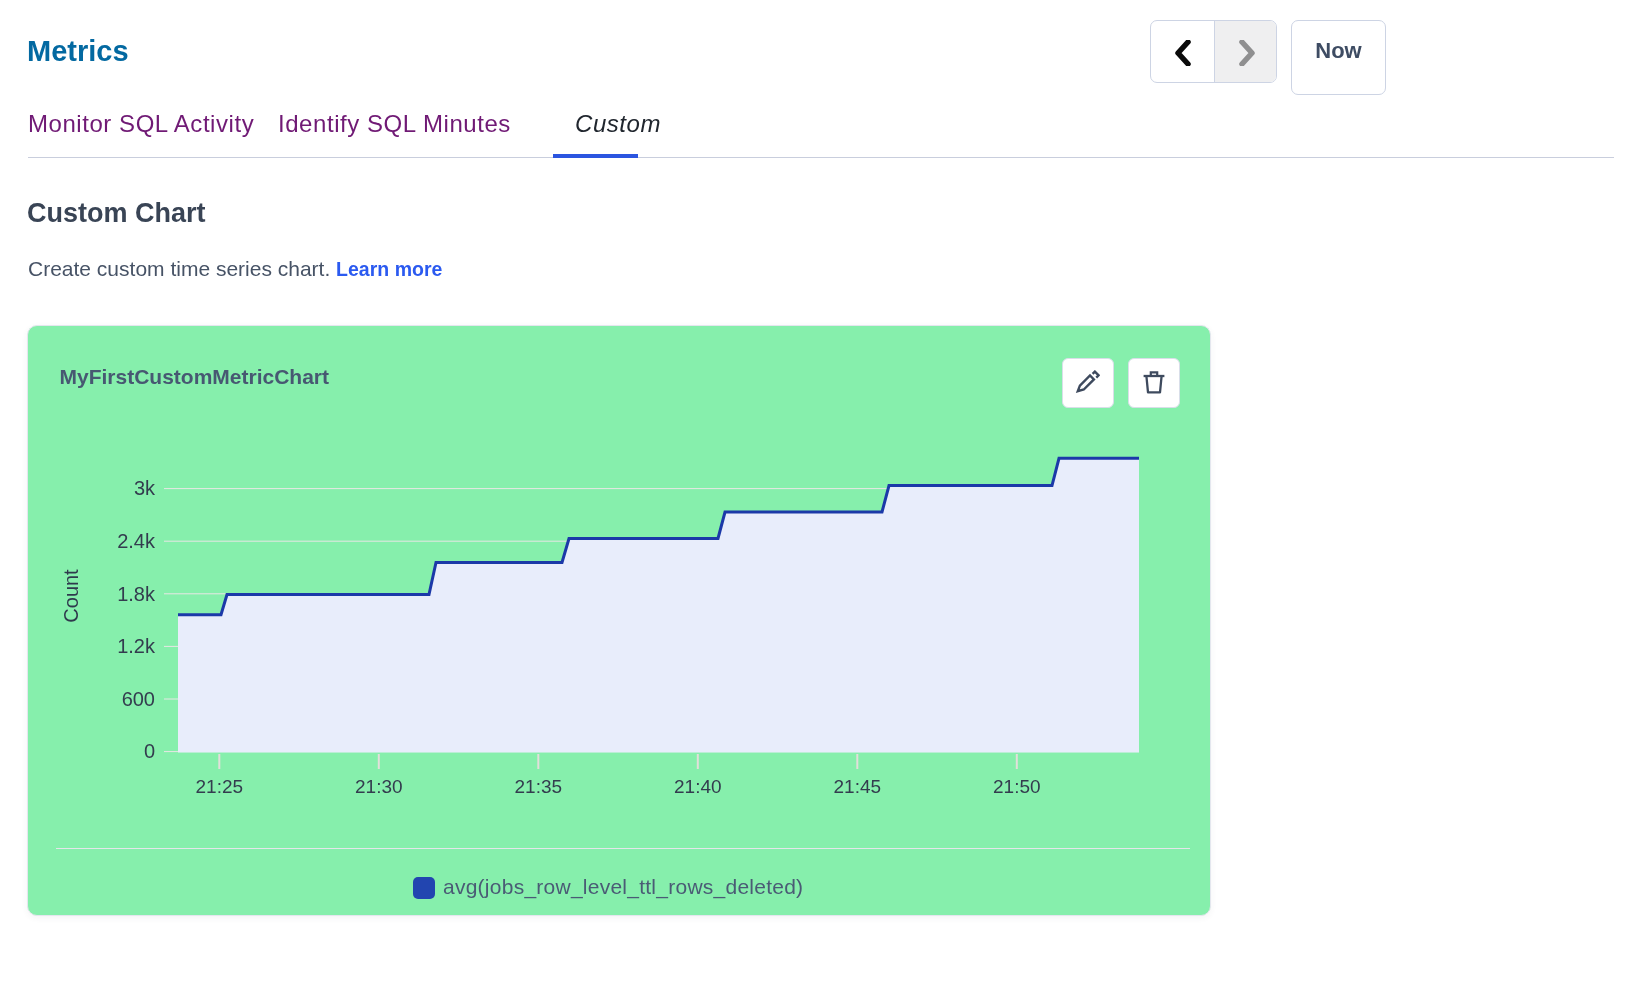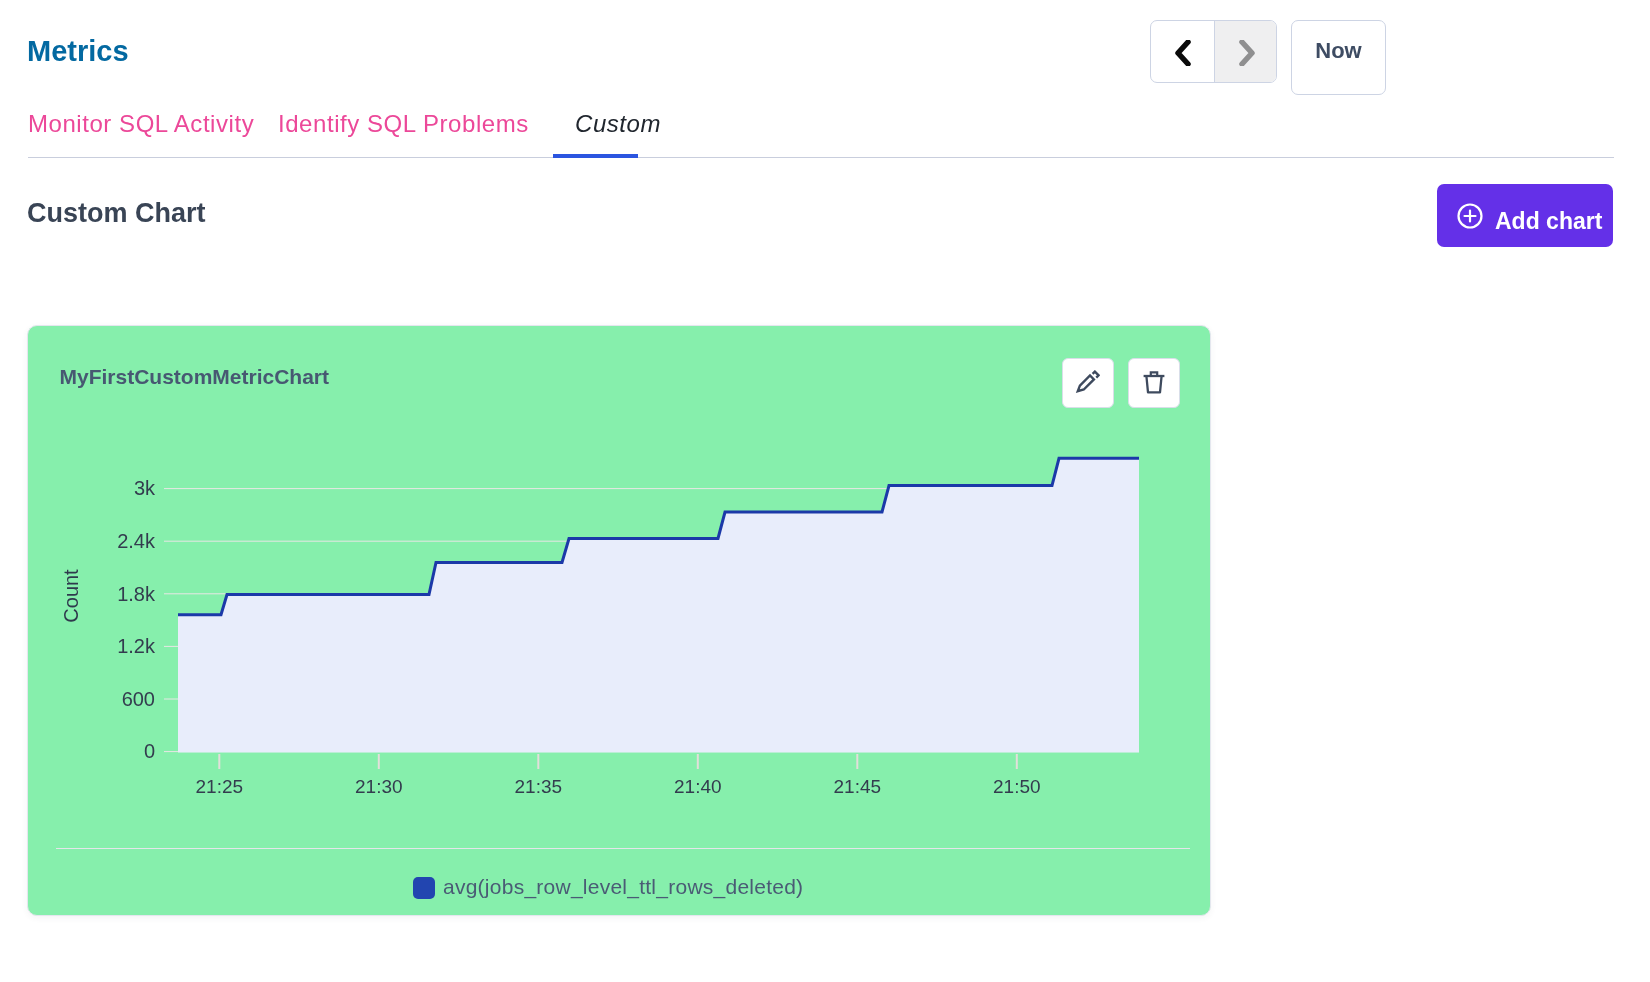--- a/index.html
+++ b/index.html
@@ -9,21 +9,21 @@
   h1.title { left:27px; top:35px; font-size:29px; font-weight:bold; color:#0369a1; letter-spacing:0; }
   
   #timesel { left:670px; top:19px; width:456px; height:62px; border:1px solid #d9dde6; border-radius:7px; background:#fff; }
   #badge30 { left:24px; top:14px; width:54px; height:37px; background:#d7dbe7; border-radius:8px; color:#394455; font-weight:bold; font-size:19px; text-align:center; line-height:37px; }
   #pastlbl { left:93px; top:20px; font-size:21px; font-weight:bold; color:#394455; }
   
   #arrowgrp { left:1150px; top:20px; width:127px; height:63px; border:1px solid #cdd4e4; border-radius:7px; overflow:hidden; background:#fff; }
   #arrR { left:63px; top:0; width:64px; height:63px; background:#efeff0; border-left:1px solid #cdd4e4; }
   #nowbtn { left:1291px; top:20px; width:95px; height:75px; border:1px solid #cdd4e4; border-radius:7px; background:#fff; color:#3e4c63; font-weight:bold; font-size:22px; text-align:center; line-height:59px; }
   
-  .tab { top:110px; font-size:24px; letter-spacing:0.55px; color:#ec4899; }
+  .tab { top:110px; font-size:24px; letter-spacing:0.55px; color:#701a75; }
   #tab1 { left:28px; }
   #tab2 { left:278px; }
   #tab3 { left:575px; color:#20262e;font-style:italic; }
   #tabline { left:28px; top:157px; width:1586px; height:1px; background:#c9cedd; }
   #tabunder { left:553px; top:154px; width:85px; height:4px; background:#2b55e0; }
   
   h2.sect { left:27px; top:198px; font-size:27px; font-weight:bold; color:#394455; }
   #subtitle { left:28px; top:257px; font-size:21px; color:#475366; }
   #subtitle b { color:#2b5af0; font-size:19.5px; }
   #addbtn { left:1437px; top:184px; width:176px; height:63px; background:#6430e8; border-radius:7px; color:#fff; }
@@ -50,34 +50,28 @@
     <svg class="abs" style="left:24px;top:19px" width="16" height="26" viewBox="0 0 16 26">
       <path d="M13 2 L3 13 L13 24" fill="none" stroke="#0a0a0a" stroke-width="5.5" stroke-linecap="round" stroke-linejoin="round"></path>
     </svg>
     <svg class="abs" style="left:88px;top:19px" width="16" height="26" viewBox="0 0 16 26">
       <path d="M3 2 L13 13 L3 24" fill="none" stroke="#8f8f90" stroke-width="5.5" stroke-linecap="round" stroke-linejoin="round"></path>
     </svg>
   </div>
   <div id="nowbtn" class="abs">Now</div>
 
   <div id="tab1" class="abs tab">Monitor SQL Activity</div>
-  <div id="tab2" class="abs tab">Identify SQL Problems</div>
+  <div id="tab2" class="abs tab">Identify SQL Minutes</div>
   <div id="tab3" class="abs tab">Custom</div>
   <div id="tabline" class="abs"></div>
   <div id="tabunder" class="abs"></div>
 
   <h2 class="abs sect">Custom Chart</h2>
+  <div id="subtitle" class="abs">Create custom time series chart. <b>Learn more</b></div>
 
-  <div id="addbtn" class="abs">
-    <svg class="abs" style="left:20px;top:19px" width="26" height="26" viewBox="0 0 26 26">
-      <circle cx="13" cy="13" r="11.5" fill="none" stroke="#fff" stroke-width="2.2"></circle>
-      <path d="M13 7.5 V18.5 M7.5 13 H18.5" stroke="#fff" stroke-width="2.2" stroke-linecap="round"></path>
-    </svg>
-    <div class="abs lbl">Add chart</div>
-  </div>
 
   <div id="card" class="abs">
     <div id="cardtitle" class="abs">MyFirstCustomMetricChart</div>
 
     <div id="editbtn" class="abs iconbtn">
       <svg class="abs" style="left:11.5px;top:11px" width="25" height="25" viewBox="0 0 25 25">
         <path d="M2.8 21.2 L4.9 15.6 L15 5.5 L18.9 9.4 L8.8 19.5 Z" fill="none" stroke="#3e4a5e" stroke-width="2.4" stroke-linejoin="miter"></path>
         <path d="M17.6 3.9 L19.9 1.6 L23.6 5.3 L21.3 7.6" fill="none" stroke="#3e4a5e" stroke-width="2.4"></path>
       </svg>
     </div>

